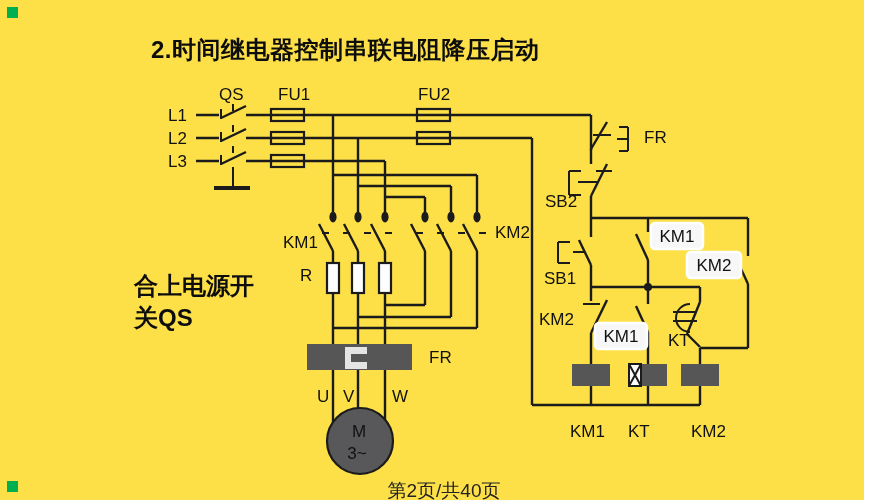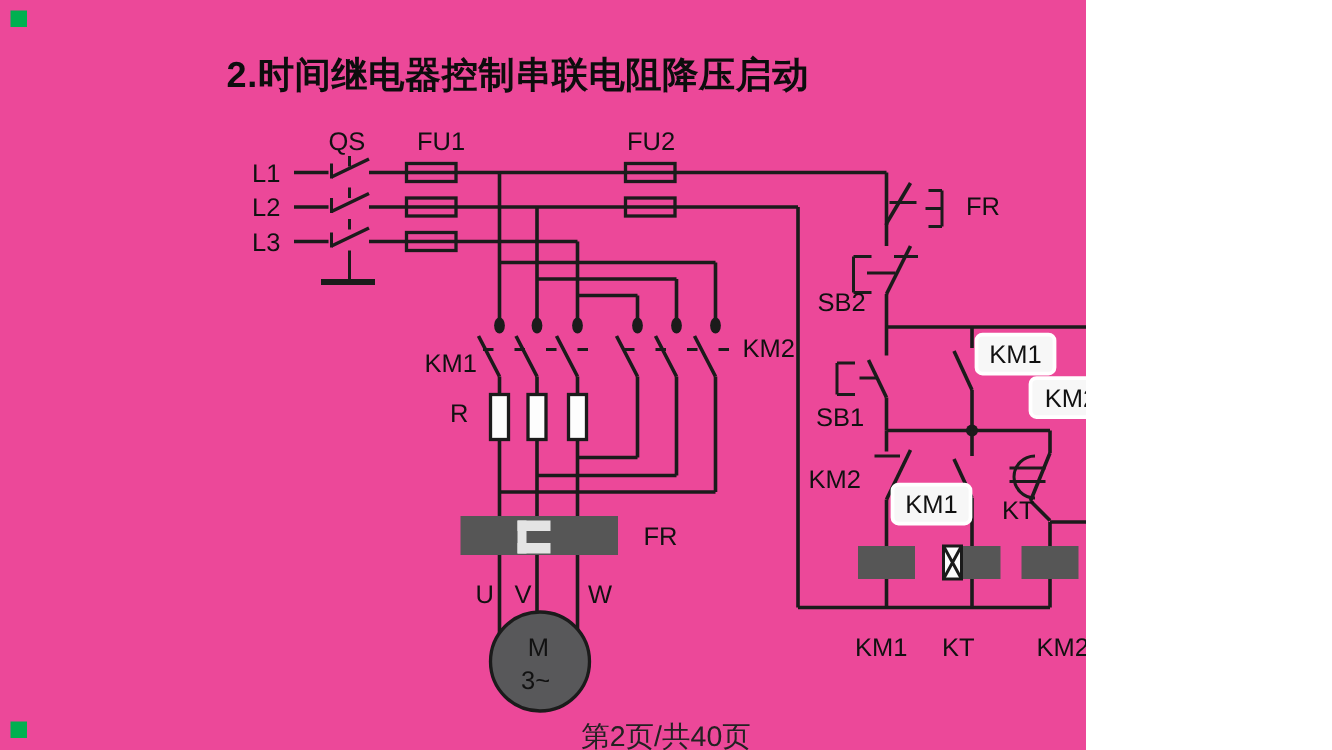--- a/index.html
+++ b/index.html
@@ -1,19 +1,19 @@
 <!DOCTYPE html>
 <html><head>
 <meta charset="utf-8">
 <style>
   html,body{margin:0;padding:0;}
   body{font-family:"Liberation Sans", sans-serif;}
   .stage{
-    position:relative;width:724px;height:500px;overflow:hidden;
-    background:#ec4899;color:#111;
+    position:relative;width:864px;height:500px;overflow:hidden;
+    background:#fde047;color:#111;
   }
   .marker{position:absolute;width:11px;height:11px;left:7px;}
   .title{
     position:absolute;left:151px;top:34px;
     font-size:24px;font-weight:bold;color:#0d0d0d;letter-spacing:.5px;
     white-space:nowrap;
   }
   .note{
     position:absolute;left:134px;top:270px;
     font-size:24px;font-weight:bold;color:#0d0d0d;line-height:32px;
@@ -36,20 +36,24 @@
 </head>
 <body>
 
 <div class="stage">
 
   <div class="marker" style="top:7px;background:#00b050;"></div>
   <div class="marker" style="top:481px;background:#00b050;"></div>
 
   <div class="title">2.时间继电器控制串联电阻降压启动</div>
 
+  <div class="note">
+    <div>合上电源开</div>
+    <div>关QS</div>
+  </div>
 
   <div class="page-indicator">第2页/共40页</div>
 
   <svg width="888" height="500" viewBox="0 0 888 500">
 
     <g>
       <path class="w" d="M196 115 H219 M196 138 H219 M196 161 H219"></path>
       <path class="w" d="M246 115 H591 M246 138 H532 M246 161 H385"></path>
     </g>
 

